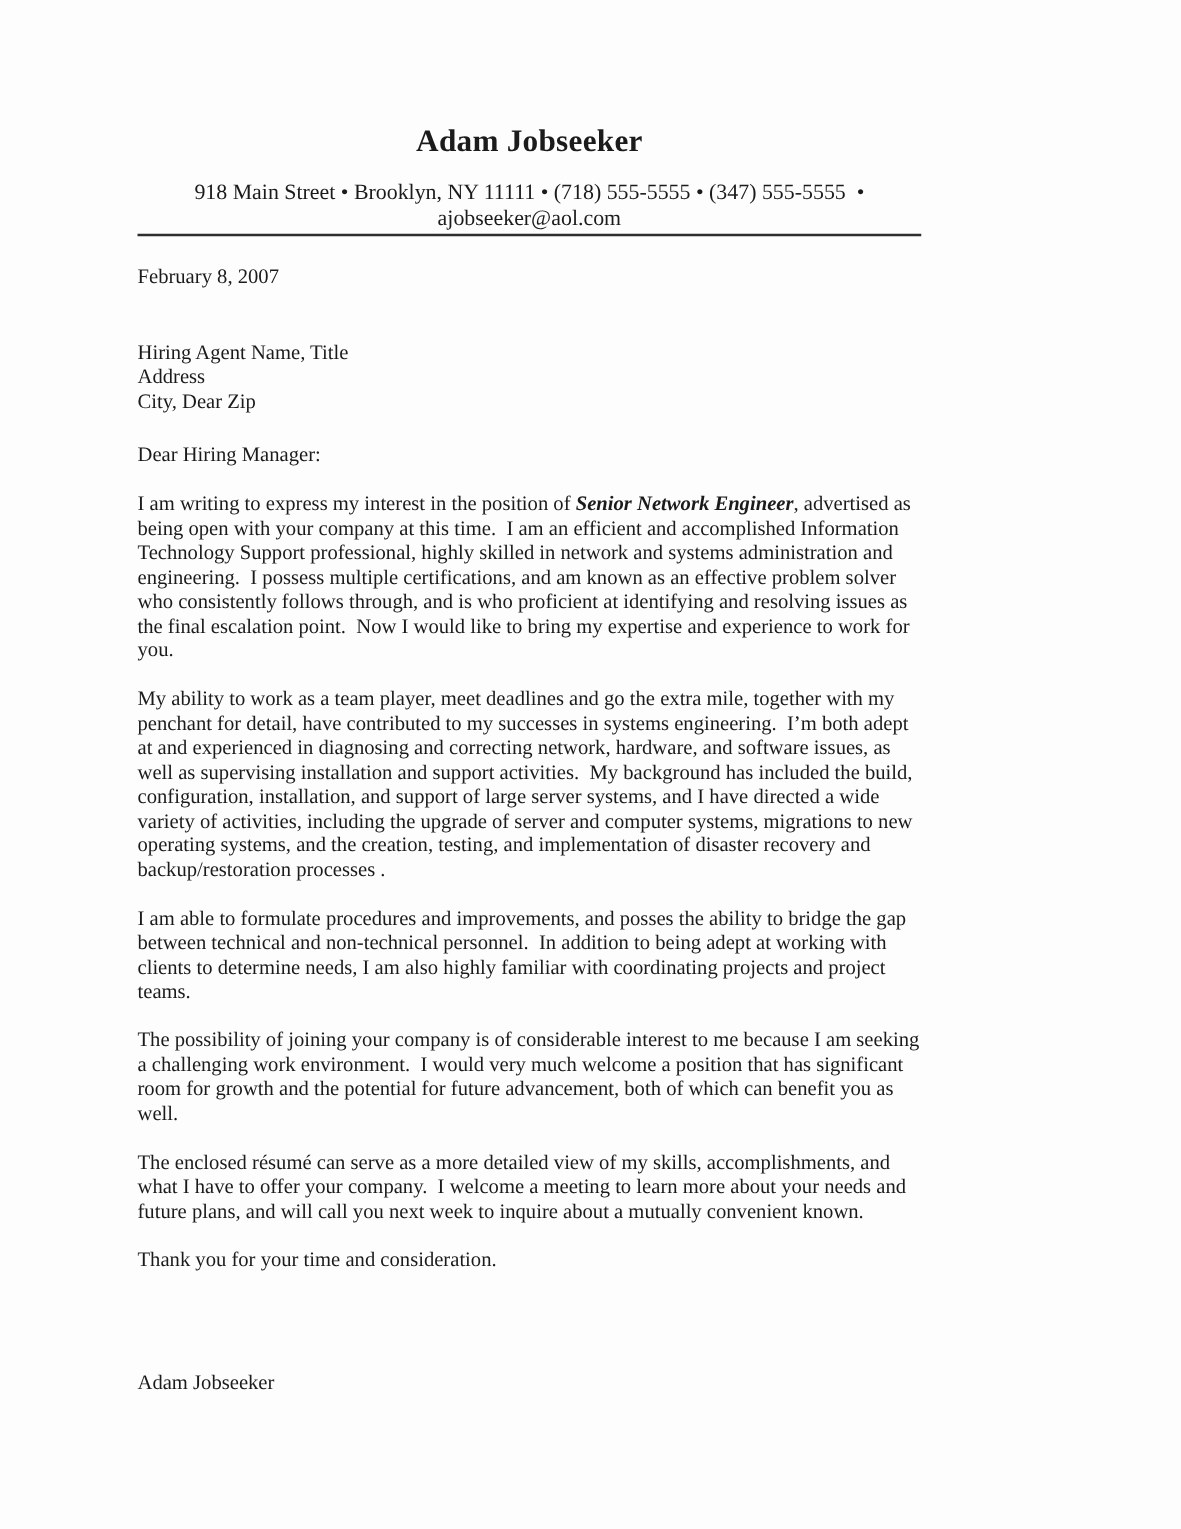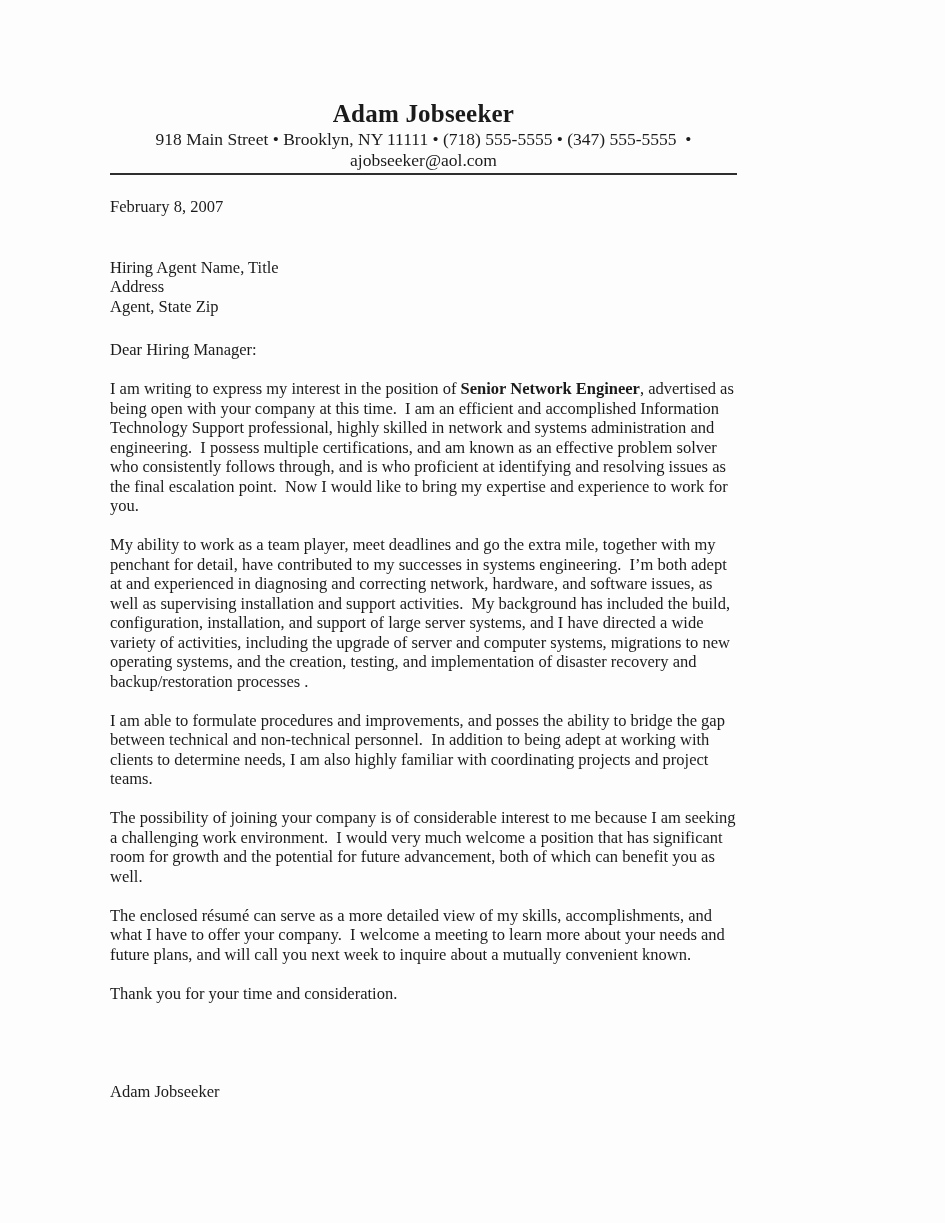--- a/index.html
+++ b/index.html
@@ -23,57 +23,57 @@
   .letterhead { text-align: center; }
   .sender-name {
     font-size: 25px;
     line-height: 27px;
     font-weight: bold;
     letter-spacing: 0.2px;
   }
   .contact-line {
     font-size: 17.5px;
     line-height: 21px;
-    margin-top: 2px;
+    margin-top: 16px;
     white-space: pre-wrap;
   }
   .rule {
     border: 0;
     border-bottom: 2px solid #2e2e2e;
     margin: 2px 0 0 0;
   }
   .date-line { margin-top: 22px; }
   .recipient-block { margin-top: 41px; }
   .salutation { margin-top: 24px; margin-bottom: 19.5px; }
   .para {
     margin: 0 0 19.5px 0;
     white-space: pre-wrap;
   }
   .closing-line { margin: 0; }
   .signature-line { margin-top: 79px; }
-  b, strong { font-weight: bold; }
+  b, strong { font-weight: bold; font-style: italic; }
 </style>
 </head>
 <body>
 
 <div class="page">
 
   <header class="letterhead">
     <div class="sender-name">Adam Jobseeker</div>
     <div class="contact-line">918 Main Street • Brooklyn, NY 11111 • (718) 555-5555 • (347) 555-5555  • ajobseeker@aol.com</div>
   </header>
 
   <div class="rule"></div>
 
   <div class="date-line">February 8, 2007</div>
 
   <div class="recipient-block">
     <div>Hiring Agent Name, Title</div>
     <div>Address</div>
-    <div>Agent, State Zip</div>
+    <div>City, Dear Zip</div>
   </div>
 
   <div class="salutation">Dear Hiring Manager:</div>
 
   <p class="para"><span>I am writing to express my interest in the position of </span><strong>Senior Network Engineer</strong><span>, advertised as being open with your company at this time.  I am an efficient and accomplished Information Technology Support professional, highly skilled in network and systems administration and engineering.  I possess multiple certifications, and am known as an effective problem solver who consistently follows through, and is who proficient at identifying and resolving issues as the final escalation point.  Now I would like to bring my expertise and experience to work for you.</span></p>
 
   <p class="para">My ability to work as a team player, meet deadlines and go the extra mile, together with my penchant for detail, have contributed to my successes in systems engineering.  I’m both adept at and experienced in diagnosing and correcting network, hardware, and software issues, as well as supervising installation and support activities.  My background has included the build, configuration, installation, and support of large server systems, and I have directed a wide variety of activities, including the upgrade of server and computer systems, migrations to new operating systems, and the creation, testing, and implementation of disaster recovery and backup/restoration processes .</p>
 
   <p class="para">I am able to formulate procedures and improvements, and posses the ability to bridge the gap between technical and non-technical personnel.  In addition to being adept at working with clients to determine needs, I am also highly familiar with coordinating projects and project teams.</p>
 

